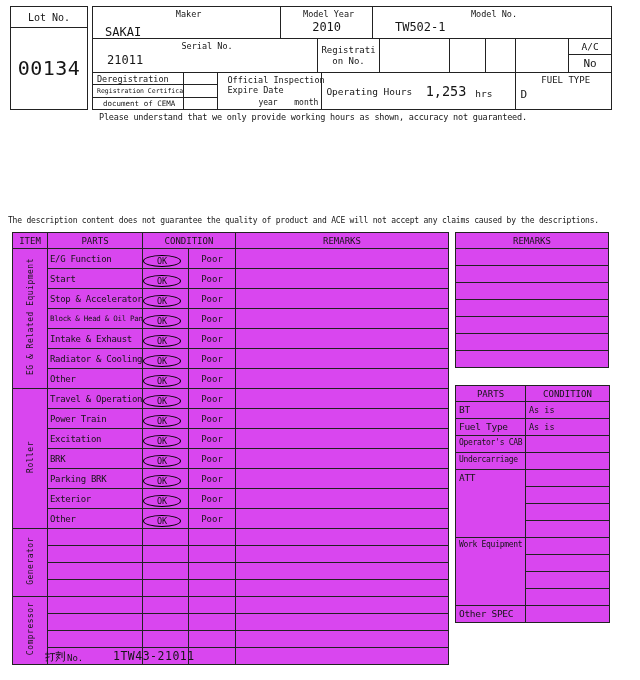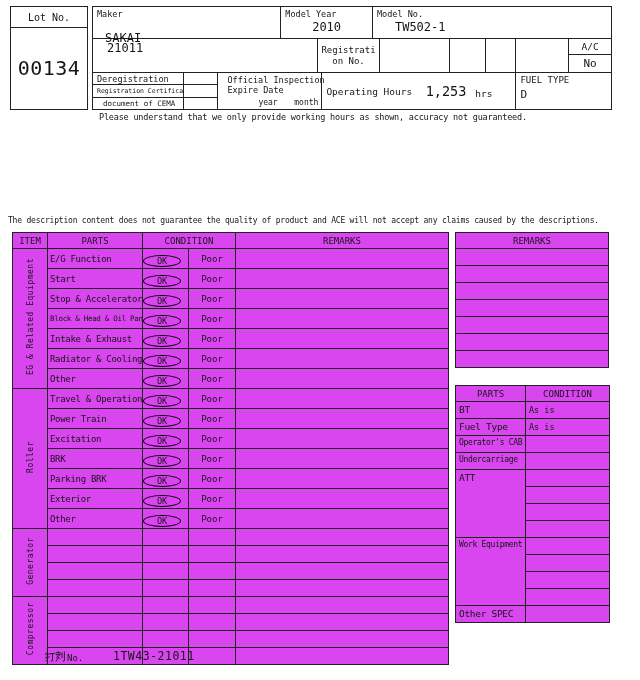--- a/index.html
+++ b/index.html
@@ -13,23 +13,23 @@
   .lot-header { height:21px; border-bottom:1px solid #222; display:flex; align-items:center; justify-content:center; font-size:10px; }
   .lot-value { height:80px; display:flex; align-items:center; justify-content:center; font-size:20px; letter-spacing:0.5px; }
   
   .hdr { position:absolute; left:92px; top:6px; width:520px; height:104px; border:1px solid #222; background:#fff; }
   .hrow { display:flex; width:100%; }
   .hrow1 { height:32px; border-bottom:1px solid #222; }
   .hrow2 { height:34px; border-bottom:1px solid #222; }
   .hrow3 { height:36px; }
   .hcell { border-right:1px solid #222; position:relative; height:100%; }
   .hcell.last { border-right:none; }
-  .lab  { font-size:8.5px; padding:2px 0 0 4px; white-space:nowrap; }
+  .lab  { font-size:8.5px; padding:2px 0 0 4px; white-space:nowrap;text-align:center; }
   .val  { font-size:12px; white-space:nowrap; }
-  .c-maker { width:189px; } .c-maker .val { padding-left:12px; margin-top:12px; }
+  .c-maker { width:189px; } .c-maker .val { padding-left:12px; margin-top:6px; }
   .c-myear { width:92px; }  .c-myear .val { text-align:center; margin-top:1px; }
   .c-mno   { width:239px; } .c-mno .val { padding-left:22px; margin-top:1px; }
   .c-serial { width:226px; } .c-serial .val { padding-left:14px; margin-top:2px; }
   .c-regno { width:62px; display:flex; align-items:center; justify-content:center; text-align:center; font-size:9px; line-height:1.2; padding:0 3px; }
   .c-e1 { width:70px; } .c-e2 { width:37px; } .c-e3 { width:30px; } .c-e4 { width:53px; }
   .c-ac { width:42px; display:flex; flex-direction:column; }
   .ac-top { height:16px; border-bottom:1px solid #222; display:flex; align-items:center; justify-content:center; font-size:9.5px; }
   .ac-bot { flex:1; display:flex; align-items:center; justify-content:center; font-size:11px; }
   .c-lgrp { width:126px; display:flex; flex-direction:column; }
   .lg-row { flex:1; display:flex; border-bottom:1px solid #222; }
@@ -104,20 +104,21 @@
         <div class="lab">Model Year</div>
         <div class="val">2010</div>
       </div>
       <div class="hcell c-mno last">
         <div class="lab">Model No.</div>
         <div class="val">TW502-1</div>
       </div>
     </div>
     <div class="hrow hrow2">
       <div class="hcell c-serial">
+        <div class="lab">Serial No.</div>
         <div class="val">21011</div>
       </div>
       <div class="hcell c-regno">Registrati on No.</div>
       <div class="hcell c-e1"></div>
       <div class="hcell c-e2"></div>
       <div class="hcell c-e3"></div>
       <div class="hcell c-e4"></div>
       <div class="hcell c-ac last">
         <div class="ac-top">A/C</div>
         <div class="ac-bot">No</div>

